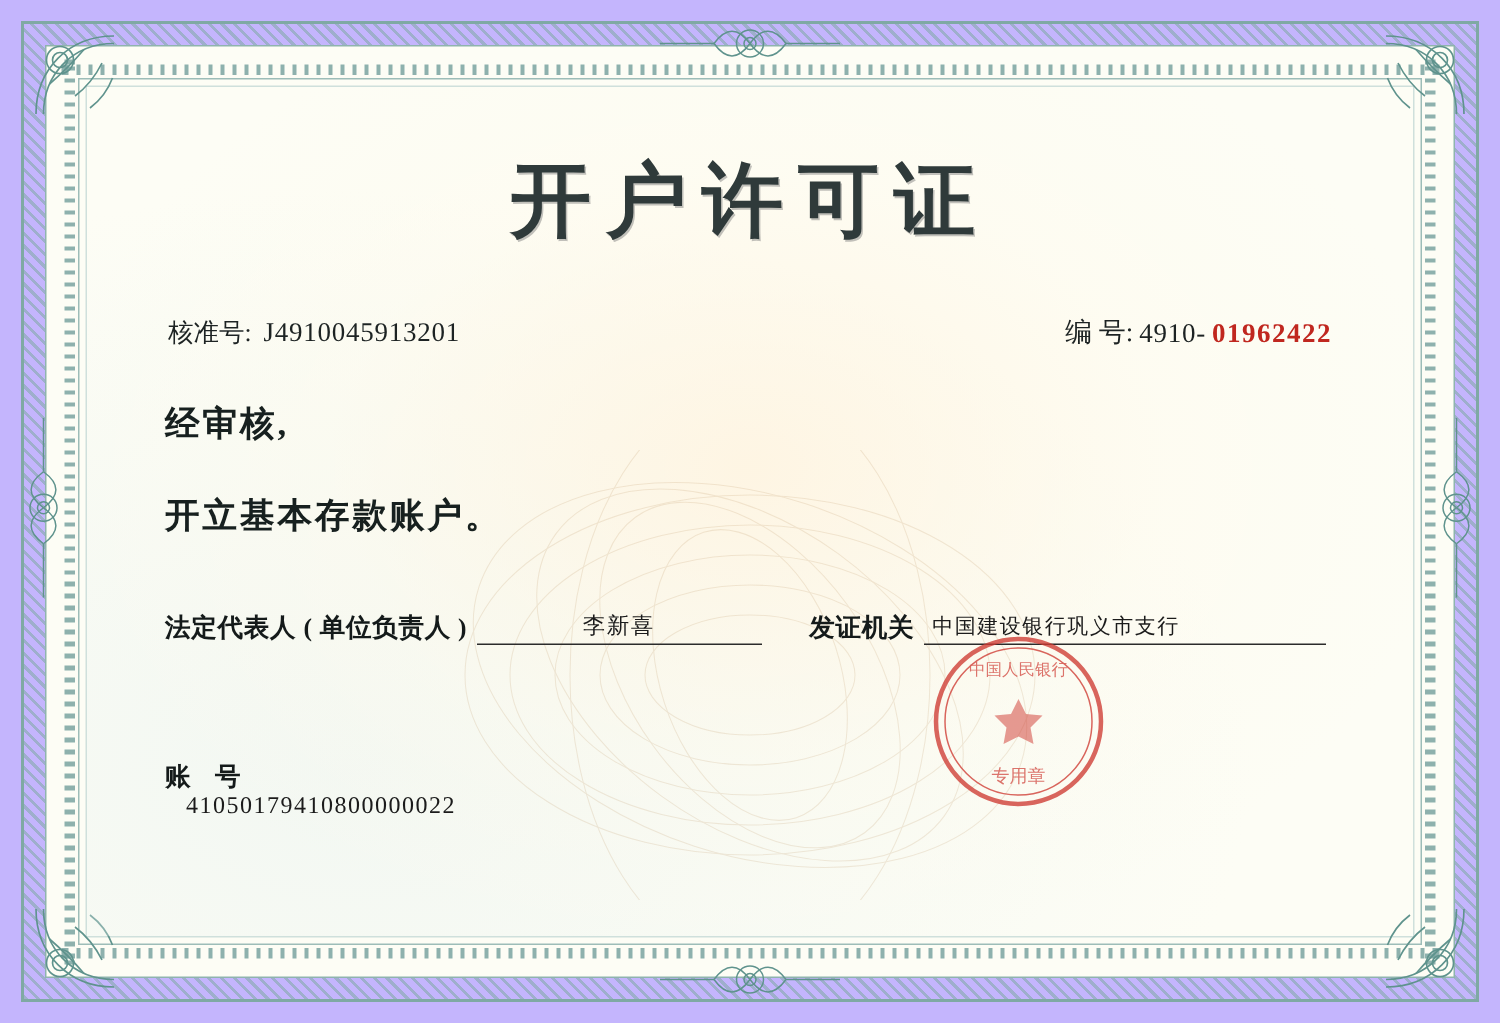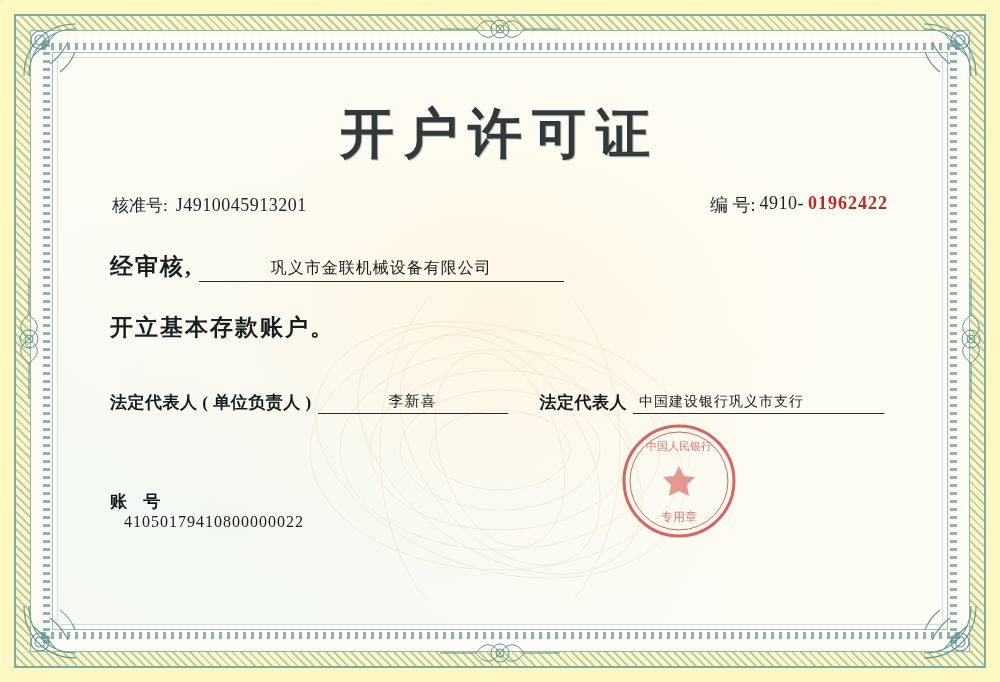--- a/index.html
+++ b/index.html
@@ -8,21 +8,21 @@
     background: #ffffff;
   }
   body {
     font-family: "Liberation Serif", serif;
   }
   #cert {
     position: relative;
     width: 1000px;
     height: 682px;
     overflow: hidden;
-    background: #fef9c3;
+    background: #c4b5fd;
   }
 
   
   .border-outer {
     position: absolute;
     left: 14px; top: 14px; right: 14px; bottom: 14px;
     border: 2px solid #7fa9a4;
     background:
       repeating-linear-gradient(45deg,
         rgba(127,169,164,0.55) 0px,
@@ -154,23 +154,24 @@
     gap: 8px;
   }
   .approval .lbl { font-size: 17px; }
   .approval .val {
     font-family: "Liberation Serif", serif;
     font-size: 18px;
     letter-spacing: 0.5px;
   }
   .serial {
     display: flex;
-    align-items: flex-start;
+    align-items: flex-end;
     gap: 4px;
     font-size: 18px;
+    margin-top: 16px;
   }
   .serial .prefix { letter-spacing: 0.5px; }
   .serial .red {
     color: #c0271f;
     font-weight: bold;
     letter-spacing: 1px;
   }
 
   .body-line {
     display: flex;
@@ -407,30 +408,29 @@
       </div>
       <div class="serial">
         <span class="lbl">编 号:</span>
         <span class="prefix">4910-</span>
         <span class="red">01962422</span>
       </div>
     </div>
 
     <div class="body-line">
       <span class="seg">经审核,</span>
-      <span class="fill w-company">巩义市金联机械设备有限公司</span>
     </div>
 
     <div class="line2">开立基本存款账户。</div>
 
     <div class="row-rep">
       <span class="lbl">法定代表人 ( 单位负责人 )</span>
       <span class="fill rep">李新喜</span>
       <span class="gap"></span>
-      <span class="lbl">法定代表人</span>
+      <span class="lbl">发证机关</span>
       <span class="fill bank">中国建设银行巩义市支行</span>
     </div>
 
     <div class="row-acct">
       <span class="lbl">账  号</span>
       <span class="fill acct">41050179410800000022</span>
     </div>
 
     <div class="issuer">
     </div>

